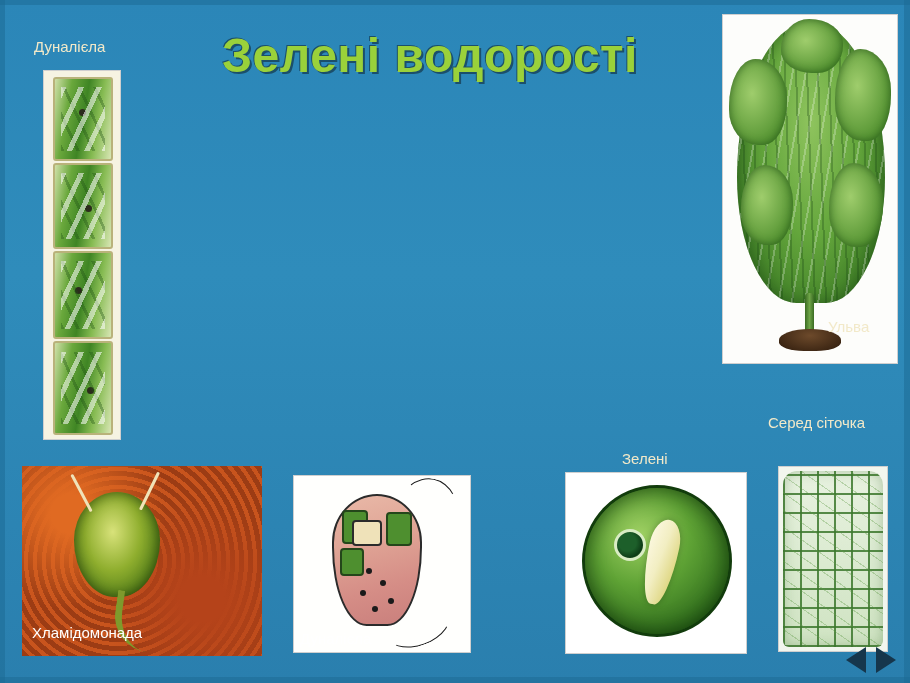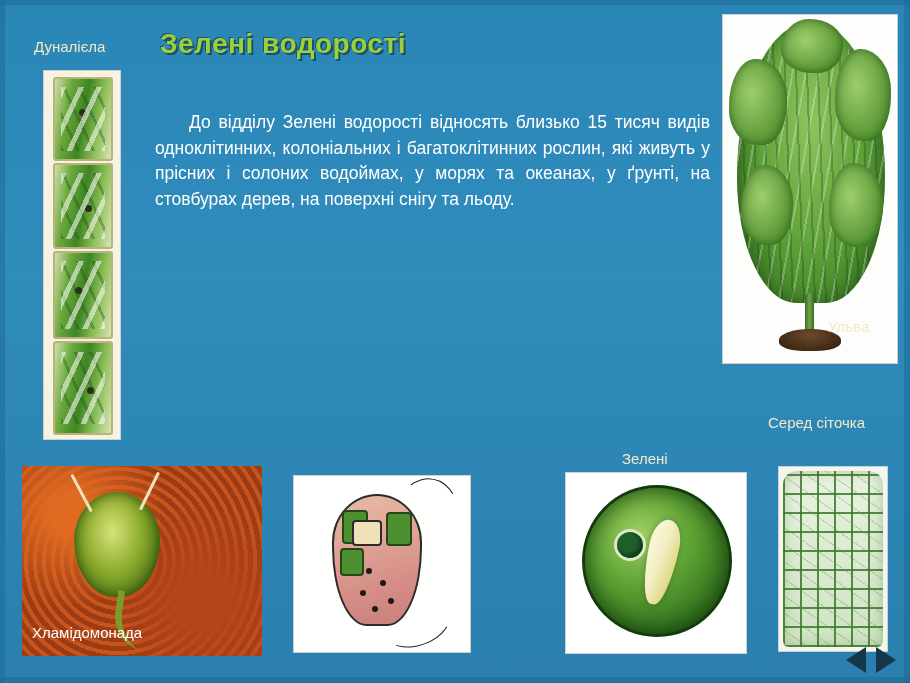--- a/index.html
+++ b/index.html
@@ -29,22 +29,22 @@
   .edge-top { top:0; left:0; width:910px; height:5px; }
   .edge-bottom { bottom:0; left:0; width:910px; height:6px; }
   .edge-left { top:0; left:0; width:5px; height:683px; }
   .edge-right { top:0; right:0; width:6px; height:683px; }
 
   .title {
     position: absolute;
     left: 160px;
     top: 28px;
     width: 540px;
-    text-align: left;
-    font-size: 28px;
+    text-align: center;
+    font-size: 48px;
     font-weight: bold;
     color: #9ad13a;
     text-shadow: 2px 2px 0 #1b4f6b, -1px -1px 0 #1b4f6b;
     letter-spacing: 0.5px;
   }
 
   .body-text {
     position: absolute;
     left: 155px;
     top: 110px;
@@ -256,21 +256,20 @@
 <div class="slide">
 
   <div class="edge-top"></div>
   <div class="edge-bottom"></div>
   <div class="edge-left"></div>
   <div class="edge-right"></div>
 
   <div class="title">Зелені водорості</div>
 
   <div class="body-text">
-    <p>До відділу Зелені водорості відносять близько 15 тисяч видів одноклітинних, колоніальних і багатоклітинних рослин, які живуть у прісних і солоних водоймах, у морях та океанах, у ґрунті, на стовбурах дерев, на поверхні снігу та льоду.</p>
   </div>
 
   <div class="label" style="left:34px; top:38px;">Дуналієла</div>
   <div class="photo" id="spirogyra">
     <div class="fil-cell" style="top:6px; height:84px;">
         <span class="dot" style="left:24px; top:30px;"></span>
       </div>
     <div class="fil-cell" style="top:92px; height:86px;">
         <span class="dot" style="left:30px; top:40px;"></span>
       </div>

